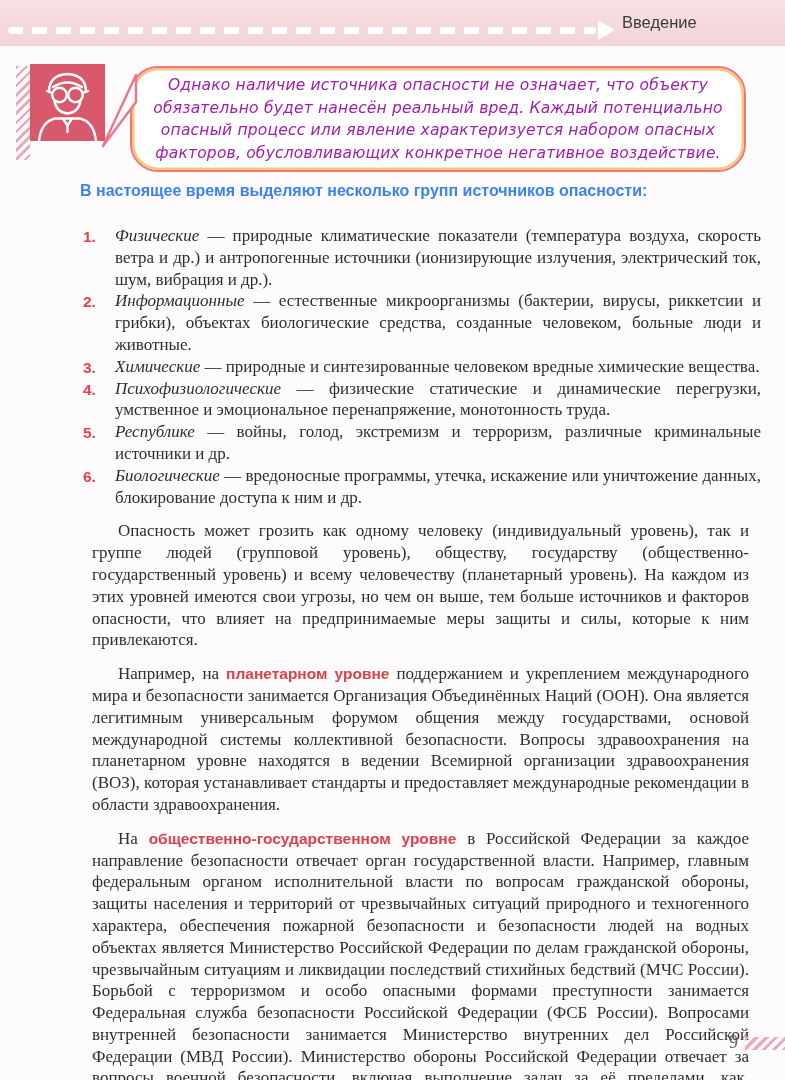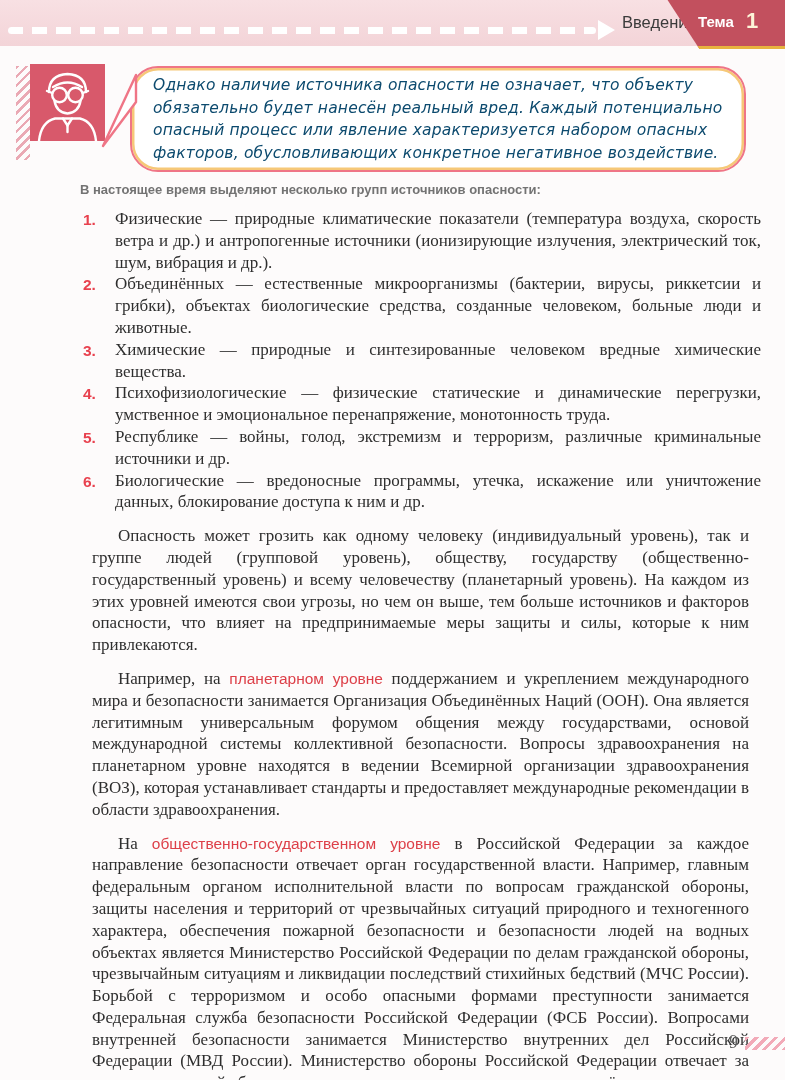--- a/index.html
+++ b/index.html
@@ -58,47 +58,48 @@
   }
   .callout {
     position:absolute; left:130px; top:66px; width:570px; height:90px;
     background:#ffffff;
     border:2.5px solid #ef7586; border-radius:28px;
     box-shadow:inset 0 0 0 2.5px #f6c878;
     padding:6px 21px; z-index:1;
   }
   .callout-text {
     font-family:"DejaVu Sans", sans-serif; font-style:italic;
-    font-size:15.5px; line-height:22.5px; color:#0c4a6e;
+    font-size:15.5px; line-height:22.5px; color:#a21caf;
     letter-spacing:0.2px;
+    text-align:center;
   }
   .callout-tail { position:absolute; left:100px; top:72px; z-index:2; }
   
   .content { position:absolute; left:80px; top:182px; width:681px; }
   .heading {
     font-family:"Liberation Sans", sans-serif; font-weight:bold;
-    font-size:13px; color:#737373; margin:0 0 11px 0;
+    font-size:16px; color:#3b82f6; margin:0 0 25px 0;
   }
   .group-list { margin:0; padding:0; list-style:none; }
   .group-item {
     position:relative; padding-left:35px;
     font-size:17px; line-height:21.8px; color:#2e2e2e; text-align:justify;
   }
   .group-num {
     position:absolute; left:3px; top:1px;
     font-family:"Liberation Sans", sans-serif; font-weight:bold;
     font-size:15.5px; color:#e8414e;
   }
-  .term { }
+  .term { font-style:italic; }
   .para {
     margin:12px; text-indent:26px; text-align:justify;
     font-size:17px; line-height:21.8px; color:#2e2e2e;
   }
   .hl {
-    font-family:"Liberation Sans", sans-serif; font-weight:normal;
+    font-family:"Liberation Sans", sans-serif; font-weight:bold;
     font-size:15.5px; color:#dd4049;
   }
   
   .page-num {
     position:absolute; right:47px; bottom:27px;
     font-size:18px; color:#5f5f5f;
   }
   .hatch-bottom {
     position:absolute; right:0; bottom:30px; width:40px; height:13px;
     background:repeating-linear-gradient(135deg,#f2aab8 0 3px, rgba(255,255,255,0) 3px 7px);
@@ -106,24 +107,20 @@
 </style>
 </head>
 <body>
 
 <div class="page">
 
   <div class="header">
     <div class="dashed-arrow"></div>
     <div class="arrow-head"></div>
     <span class="breadcrumb">Введение</span>
-    <div class="tab">
-      <span class="tab-word">Тема</span>
-      <span class="tab-num">1</span>
-    </div>
   </div>
 
   <div class="hatch-left"></div>
   <div class="teacher-icon">
     <svg width="75" height="77" viewBox="0 0 75 77" fill="none" stroke="#ffffff" stroke-width="2.4" stroke-linecap="round">
       <path d="M19 28 Q19 11 37.5 10 Q56 11 56 28"></path>
       <path d="M23 23 Q37.5 14 52 23"></path>
       <circle cx="29.5" cy="31" r="7.3"></circle>
       <circle cx="45.5" cy="31" r="7.3"></circle>
       <path d="M36.8 29.5 L38.2 29.5"></path>
@@ -144,21 +141,21 @@
   </div>
 
   <div class="content">
     <p class="heading">В настоящее время выделяют несколько групп источников опасности:</p>
 
     <ol class="group-list">
       <li class="group-item">
         <span class="group-num">1.</span><span class="term">Физические</span><span> — природные климатические показатели (температура воздуха, скорость ветра и др.) и антропогенные источники (ионизирующие излучения, электрический ток, шум, вибрация и др.).</span>
       </li>
       <li class="group-item">
-        <span class="group-num">2.</span><span class="term">Объединённых</span><span> — естественные микроорганизмы (бактерии, вирусы, риккетсии и грибки), объектах биологические средства, созданные человеком, больные люди и животные.</span>
+        <span class="group-num">2.</span><span class="term">Информационные</span><span> — естественные микроорганизмы (бактерии, вирусы, риккетсии и грибки), объектах биологические средства, созданные человеком, больные люди и животные.</span>
       </li>
       <li class="group-item">
         <span class="group-num">3.</span><span class="term">Химические</span><span> — природные и синтезированные человеком вредные химические вещества.</span>
       </li>
       <li class="group-item">
         <span class="group-num">4.</span><span class="term">Психофизиологические</span><span> — физические статические и динамические перегрузки, умственное и эмоциональное перенапряжение, монотонность труда.</span>
       </li>
       <li class="group-item">
         <span class="group-num">5.</span><span class="term">Республике</span><span> — войны, голод, экстремизм и терроризм, различные криминальные источники и др.</span>
       </li>

